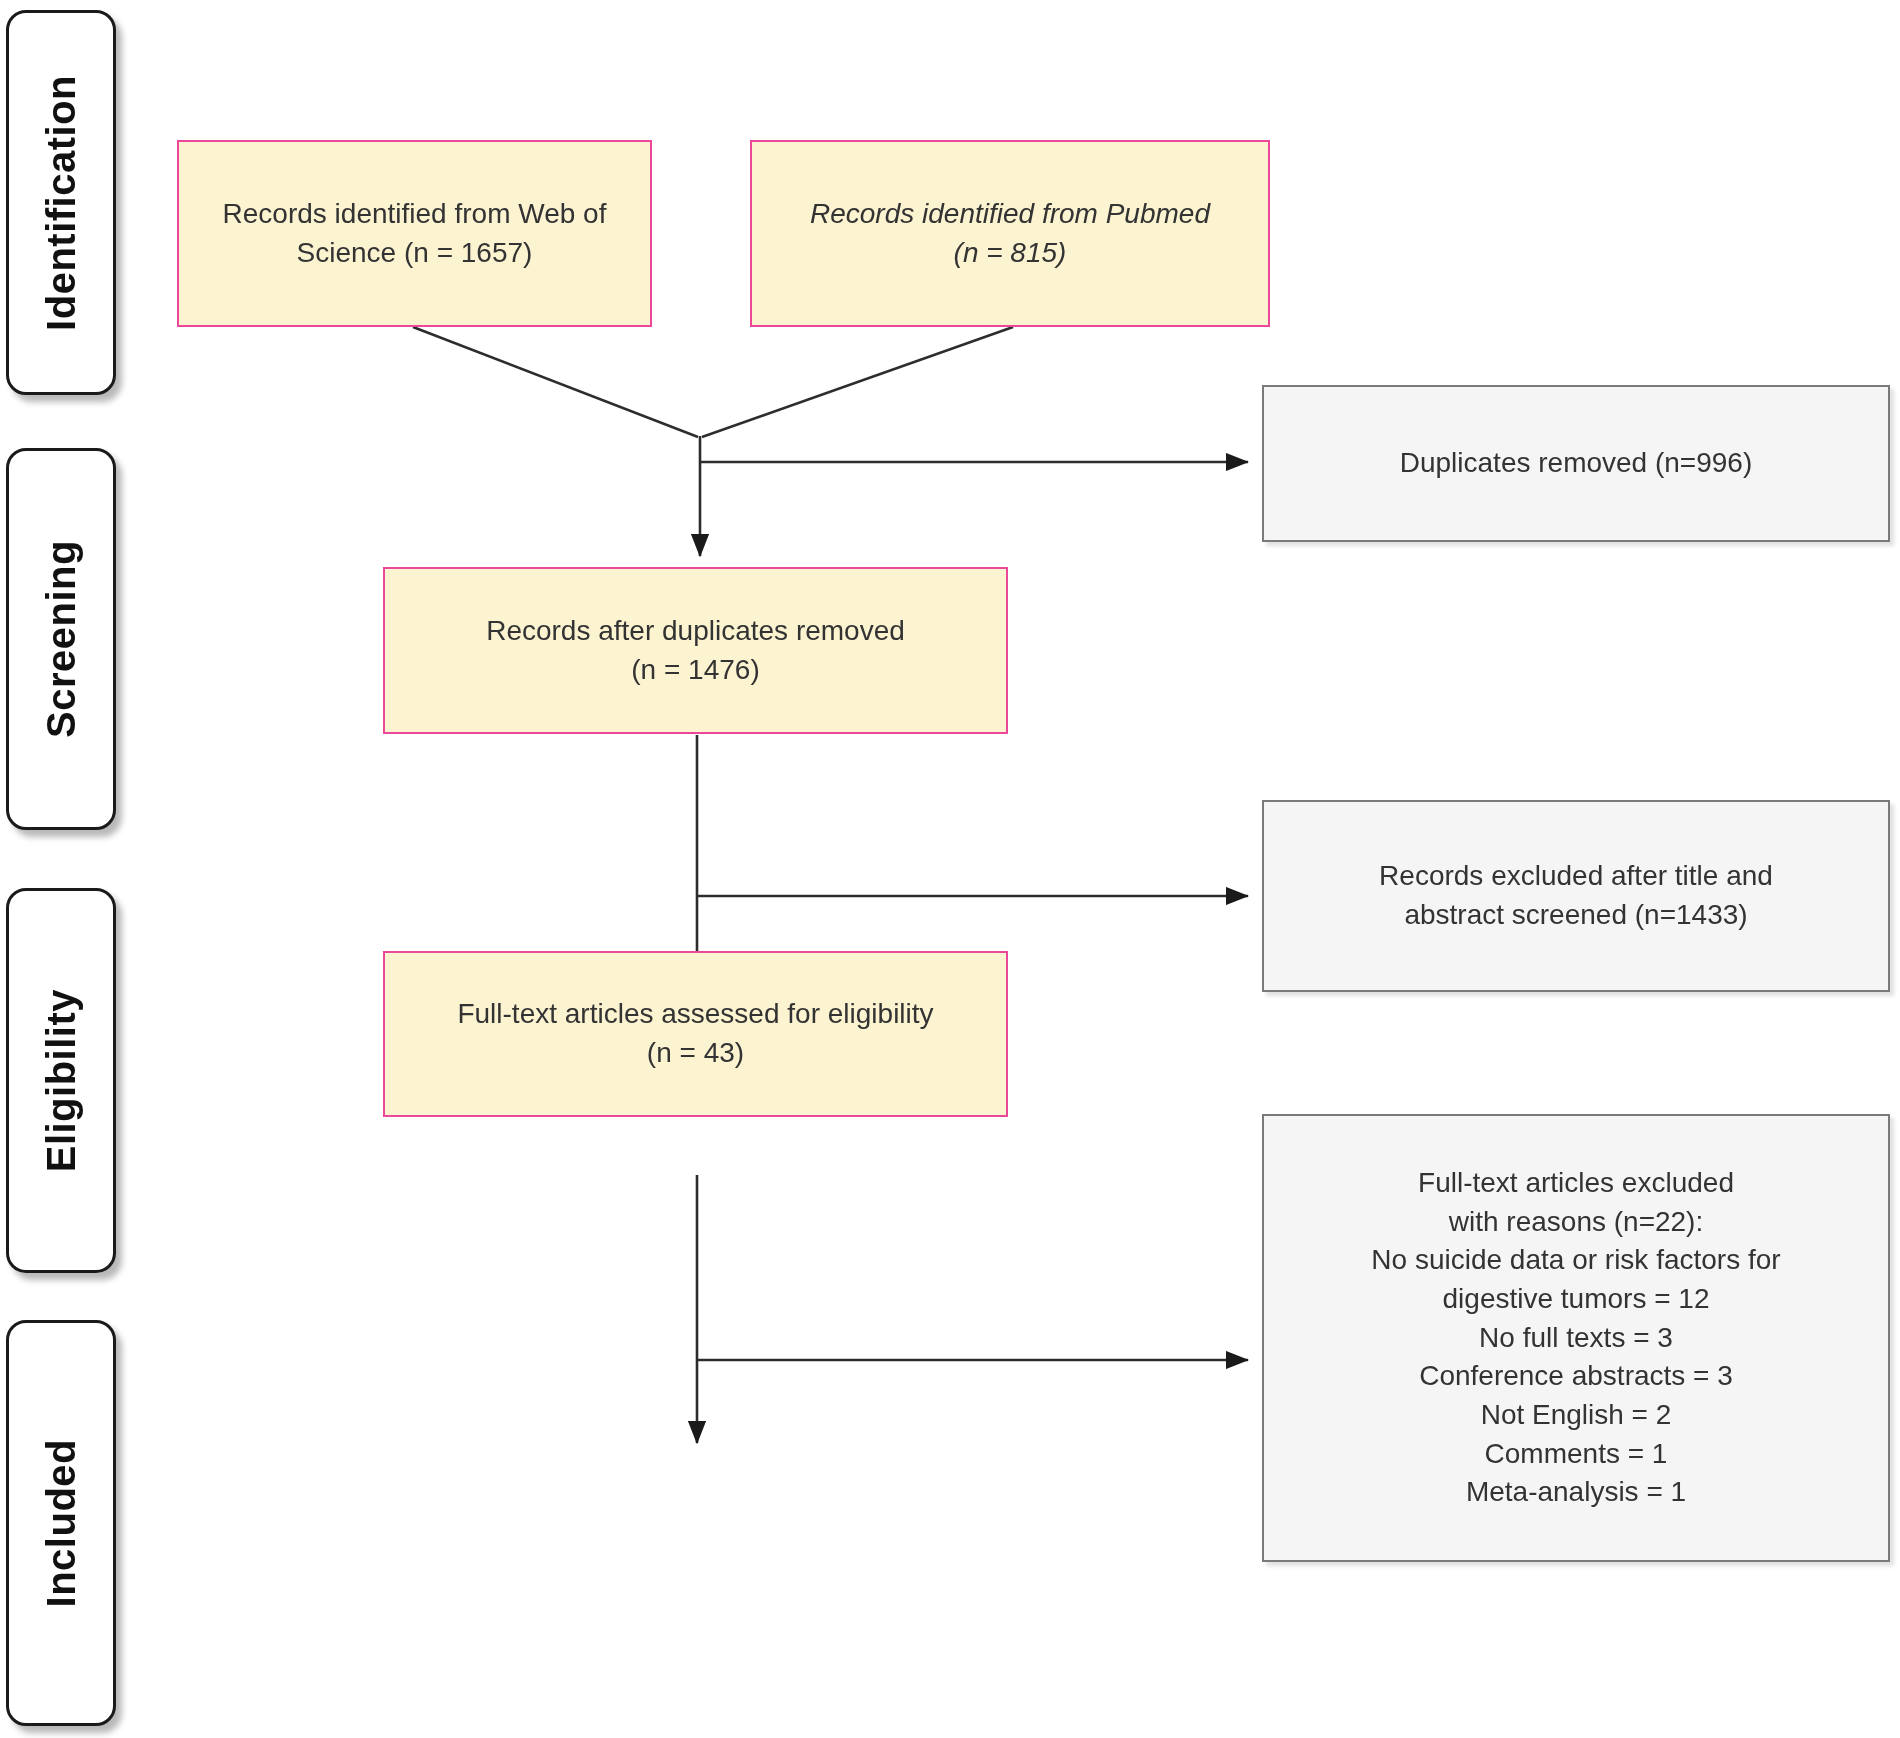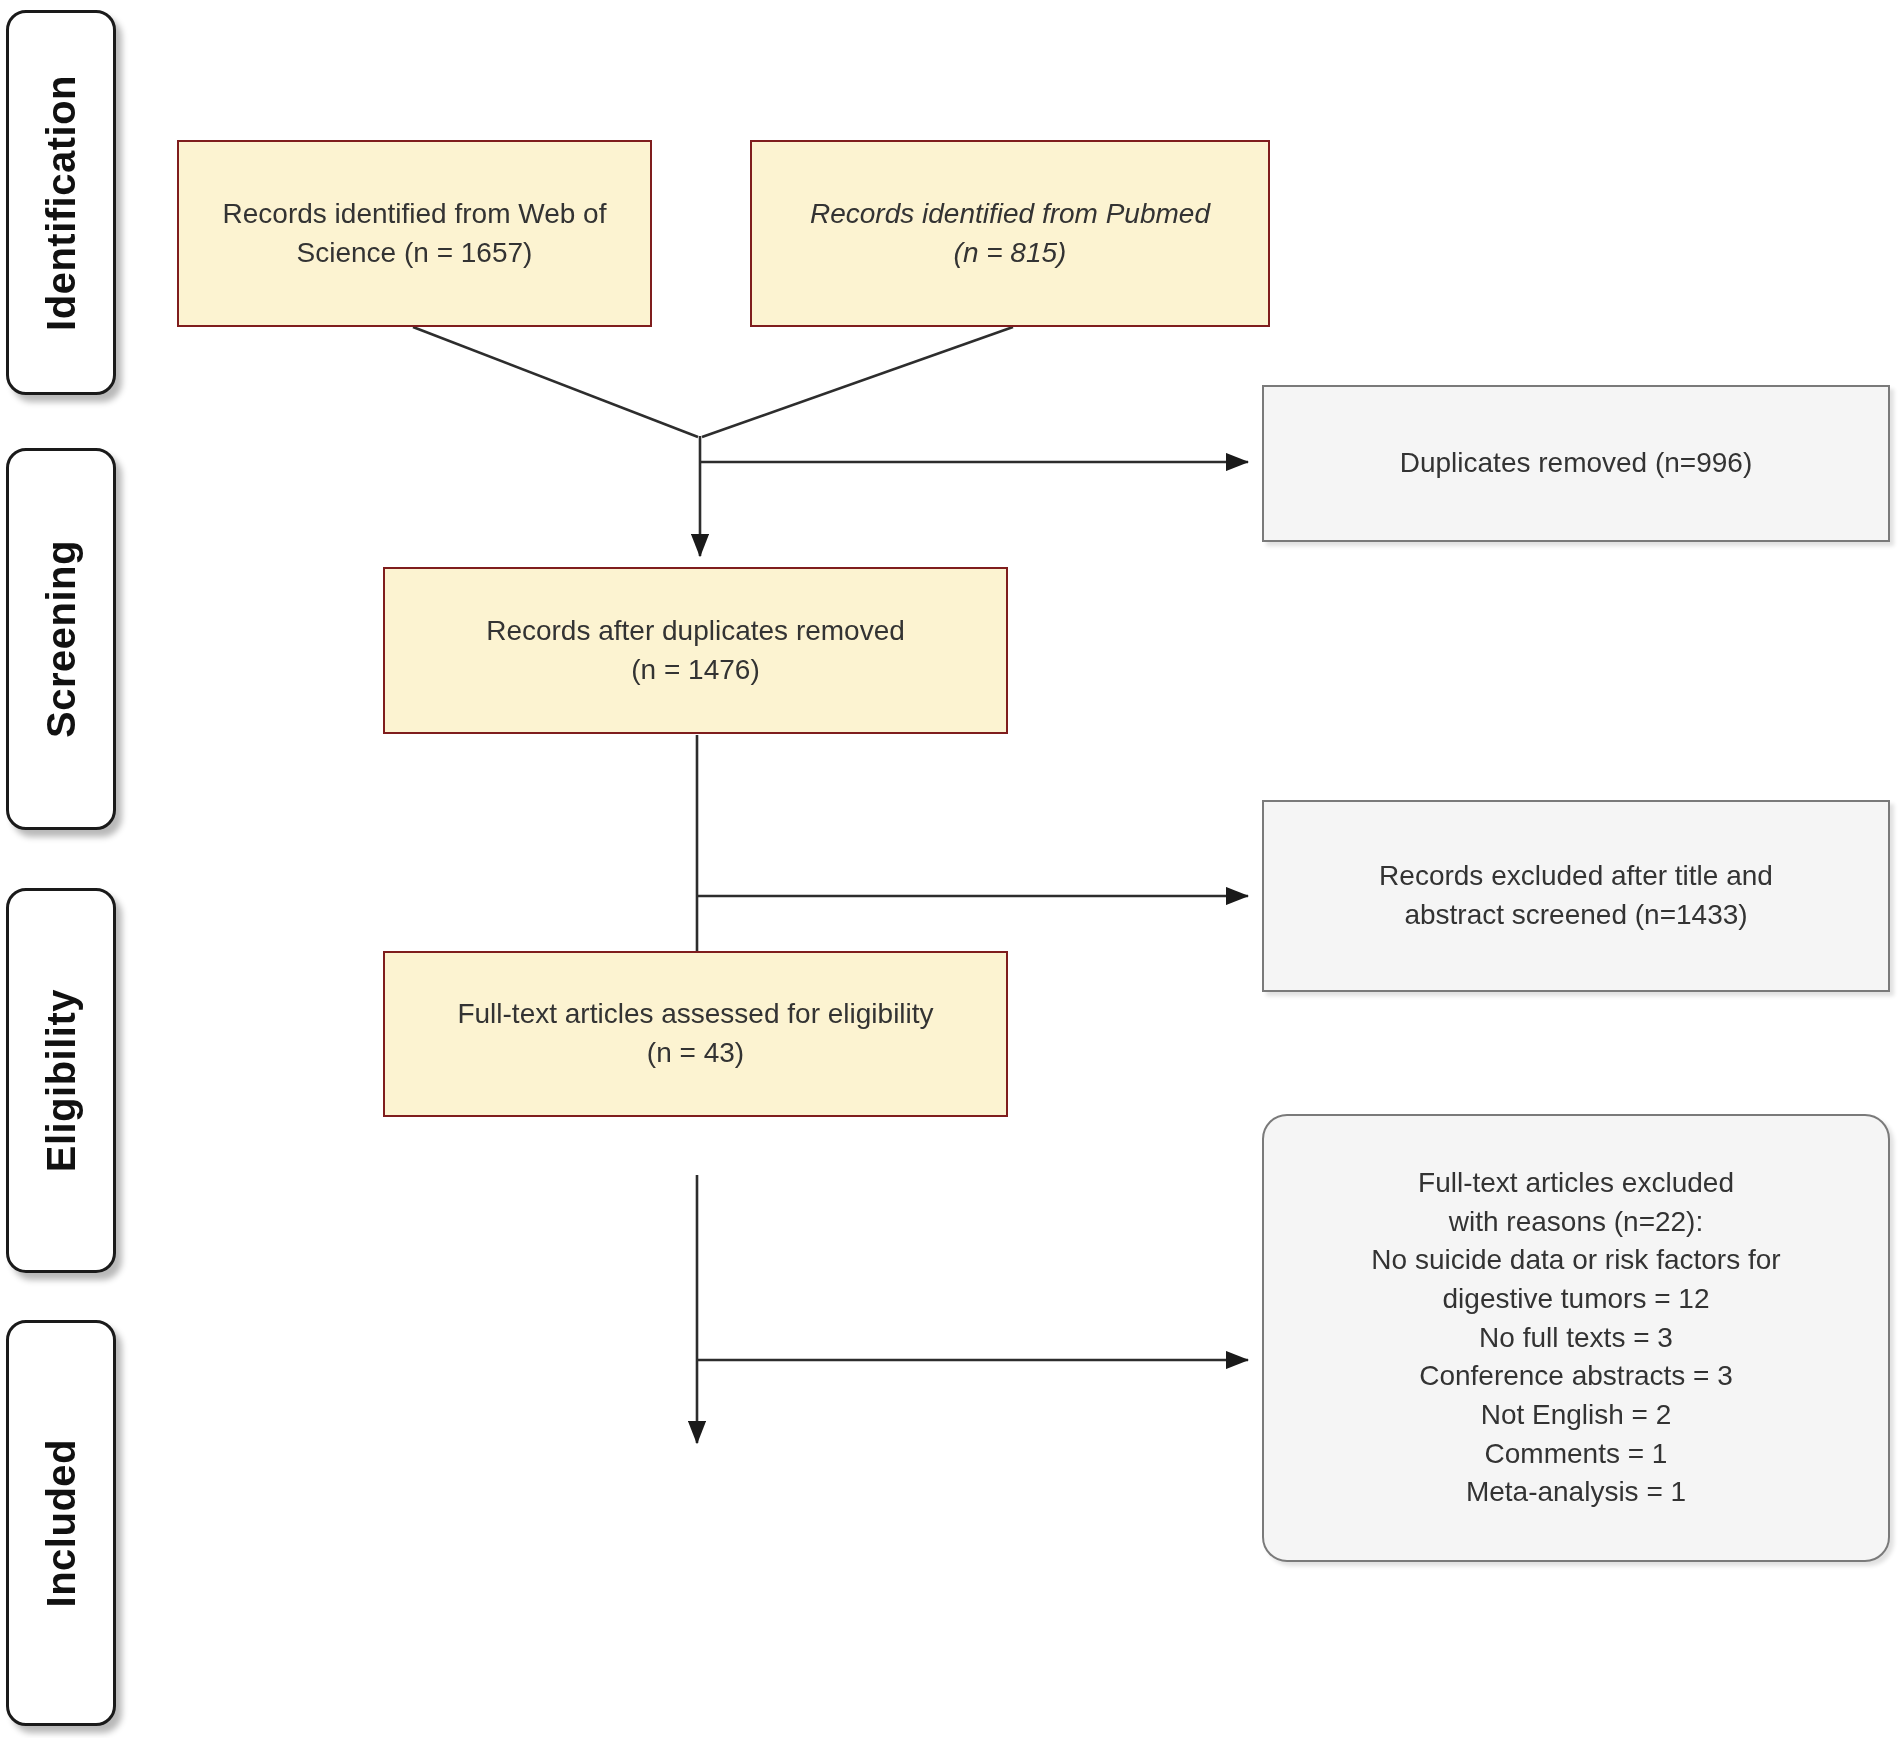--- a/index.html
+++ b/index.html
@@ -56,21 +56,21 @@
     justify-content: center;
     text-align: center;
     white-space: pre-line;
     font-size: 28px;
     line-height: 1.38;
     color: #333333;
     padding: 6px 14px;
   }
   .ybox {
     background: #fcf3d1;
-    border: 2px solid #7f1d1d;
+    border: 2px solid #ec4899;
   }
   .gbox {
     background: #f5f5f5;
     border: 2.5px solid #7a7a7a;
     box-shadow: 4px 4px 4px rgba(0,0,0,0.12);
   }
 </style>
 </head>
 <body>
 
@@ -112,21 +112,21 @@
 
   <div class="fbox gbox" style="left:1262px; top:385px; width:628px; height:157px;">Duplicates removed (n=996)</div>
 
   <div class="fbox ybox" style="left:383px; top:567px; width:625px; height:167px;">Records after duplicates removed
 (n = 1476)</div>
   <div class="fbox gbox" style="left:1262px; top:800px; width:628px; height:192px;">Records excluded after title and
 abstract screened (n=1433)</div>
 
   <div class="fbox ybox" style="left:383px; top:951px; width:625px; height:166px;">Full-text articles assessed for eligibility
 (n = 43)</div>
-  <div class="fbox gbox" style="left:1262px; top:1114px; width:628px; height:448px;border-radius:25px;">Full-text articles excluded
+  <div class="fbox gbox" style="left:1262px; top:1114px; width:628px; height:448px;">Full-text articles excluded
 with reasons (n=22):
 No suicide data or risk factors for
 digestive tumors = 12
 No full texts = 3
 Conference abstracts = 3
 Not English = 2
 Comments = 1
 Meta-analysis = 1</div>
 
 

